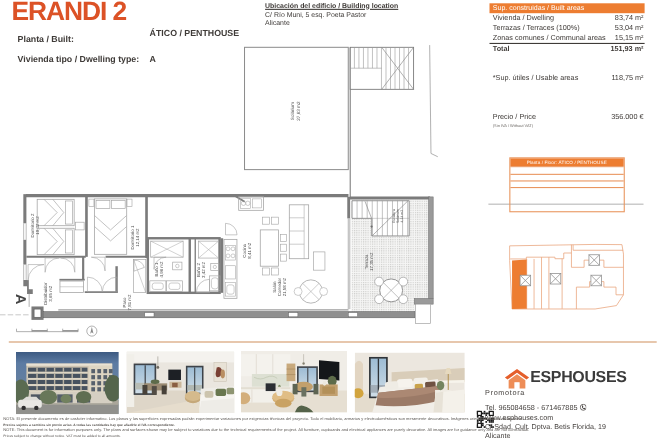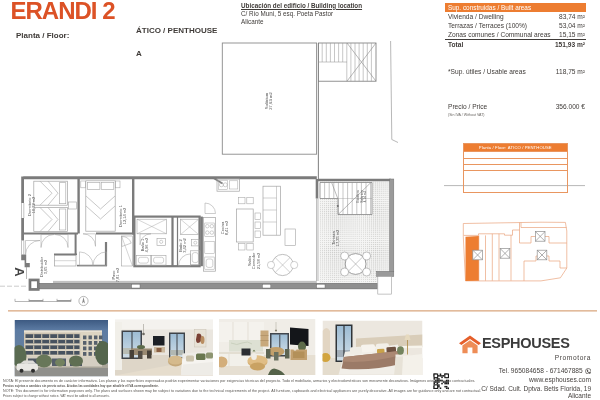--- a/index.html
+++ b/index.html
@@ -17,21 +17,21 @@
 #precio{left:445px;top:103px;width:141px;font-size:6.6px;color:#3f3b38;display:flex;justify-content:space-between;padding:0 1px 0 3px;white-space:nowrap;}
 #precio .sm{font-size:3.6px;color:#6a6662;}
 
 #ptable{left:463px;top:142.5px;width:104.5px;border:0.7px solid #e99660;}
 #ptable .phd{background:#ed7d31;color:#fff;font-size:4.2px;text-align:center;height:7.8px;line-height:8.4px;font-weight:normal;letter-spacing:0.1px;}
 #ptable .prow{height:6.3px;border-top:0.7px solid #e99660;}
 #ptable .prow.last{height:21.8px;}
 
 #notes{left:3px;top:379px;width:470px;font-size:3.6px;color:#55514d;line-height:5.05px;letter-spacing:0.05px;white-space:nowrap;}
 
-#esp{left:441px;top:331px;width:150px;text-align:right;color:#3a3a3a;}
+#esp{left:441px;top:331px;width:150px;text-align:left;color:#3a3a3a;}
 #esplogo{position:relative;height:22px;margin-bottom:1px;}
 #esptxt{font-size:14.5px;font-weight:bold;letter-spacing:-0.3px;color:#3b3b3b;position:absolute;left:41px;top:4px;}
 #prom{font-size:6.6px;letter-spacing:0.6px;margin-top:1px;color:#474340;}
 #tel{font-size:6.6px;margin-top:6px;color:#474340;}
 #web{font-size:6.6px;margin-top:2.2px;color:#474340;}
 #addr{font-size:6.5px;margin-top:1.8px;color:#474340;line-height:7.4px;}
 </style></head><body>
 <div id="page">
 <svg class="abs" style="left:0;top:0" width="600" height="400" viewBox="0 0 600 400">
 <defs>
@@ -552,22 +552,23 @@
         </g>
 <rect x="0" y="0" width="4.7" height="4.7" fill="#1a1a1a"></rect>
         <rect x="1.1" y="1.1" width="2.5" height="2.5" fill="#fff"></rect>
 <rect x="10.8" y="0" width="4.7" height="4.7" fill="#1a1a1a"></rect>
         <rect x="11.9" y="1.1" width="2.5" height="2.5" fill="#fff"></rect>
 <rect x="0" y="10.8" width="4.7" height="4.7" fill="#1a1a1a"></rect>
         <rect x="1.1" y="11.9" width="2.5" height="2.5" fill="#fff"></rect>
 </g>
 </svg>
 <div class="abs" id="title">ERANDI 2</div>
-<div class="abs lbl" style="left:16px;top:31px">Planta / Floor:</div>
+<div class="abs lbl" style="left:16px;top:31px">Planta / Built:</div>
 <div class="abs lbl" style="left:136px;top:26px">ÁTICO / PENTHOUSE</div>
+<div class="abs lbl" style="left:16px;top:49px">Vivienda tipo / Dwelling type:</div>
 <div class="abs lbl" style="left:136px;top:49px">A</div>
 <div class="abs" id="ubic"><b>Ubicación del edificio / Building location</b><br>C/ Río Muni, 5 esq. Poeta Pastor<br>Alicante</div>
 <div class="abs" id="bareas">
   <div class="hd">Sup. construidas / Built areas</div>
   <div class="row">
         <span>Vivienda / Dwelling</span>
         <span>83,74 m²</span>
       </div>
   <div class="row">
         <span>Terrazas / Terraces (100%)</span>

